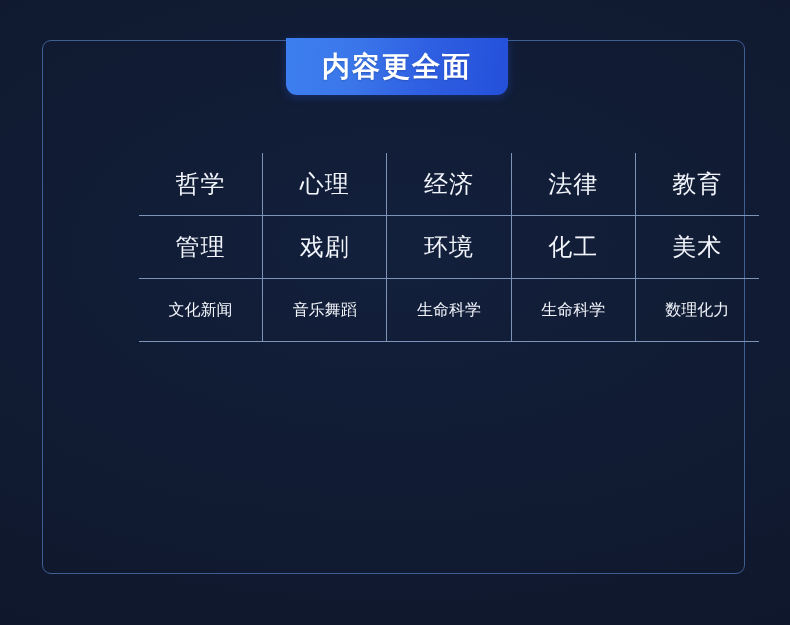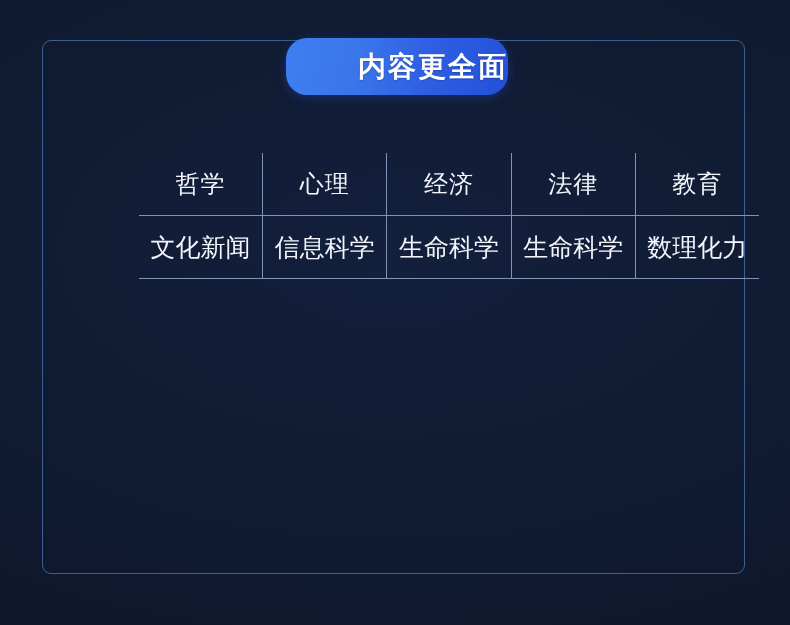--- a/index.html
+++ b/index.html
@@ -43,24 +43,23 @@
     left: 286px;
     top: 38px;
     width: 222px;
     height: 57px;
     box-sizing: border-box;
     border-bottom-left-radius: 11px;
     border-bottom-right-radius: 11px;
     background: linear-gradient(100deg, #3d7ff0 0%, #3a76ea 32%, #2f5fe2 62%, #2450da 100%);
     display: flex;
     align-items: center;
-    justify-content: flex-end;
+    justify-content: center;
     box-shadow: 0 2px 10px rgba(30, 70, 180, 0.45);
     z-index: 5;
-    border-radius: 21px;
   }
   .badge-text {
     color: #ffffff;
     font-size: 28px;
     font-weight: bold;
     letter-spacing: 2px;
     line-height: 1;
     text-shadow: 0 1px 2px rgba(0,0,0,0.18);
   }
   
@@ -79,21 +78,21 @@
     vertical-align: middle;
     color: #f2f5fb;
     font-size: 24px;
     font-weight: normal;
     letter-spacing: 1px;
     padding: 0;
     border: 0;
     white-space: nowrap;
   }
   .grid td.c4 {
-    font-size: 25px;
+    font-size: 16px;
     letter-spacing: 0px;
   }
   .grid td.vline {
     border-left: 1px solid #7d93b8;
   }
   .grid tr.hline-bottom td {
     border-bottom: 1px solid #7d93b8;
   }
   .grid td.blank {
     border-left: 0;
@@ -118,22 +117,29 @@
     <table class="grid">
       <tbody>
         <tr class="hline-bottom">
           <td>哲学</td>
           <td class="vline">心理</td>
           <td class="vline">经济</td>
           <td class="vline">法律</td>
           <td class="vline">教育</td>
         </tr>
         <tr class="hline-bottom">
+          <td>管理</td>
+          <td class="vline">戏剧</td>
+          <td class="vline">环境</td>
+          <td class="vline">化工</td>
+          <td class="vline">美术</td>
+        </tr>
+        <tr class="hline-bottom">
           <td class="c4">文化新闻</td>
-          <td class="c4 vline">信息科学</td>
+          <td class="c4 vline">音乐舞蹈</td>
           <td class="c4 vline">生命科学</td>
           <td class="c4 vline">生命科学</td>
           <td class="c4 vline">数理化力</td>
         </tr>
       </tbody>
     </table>
 
   </div>
 
   <div class="badge">

